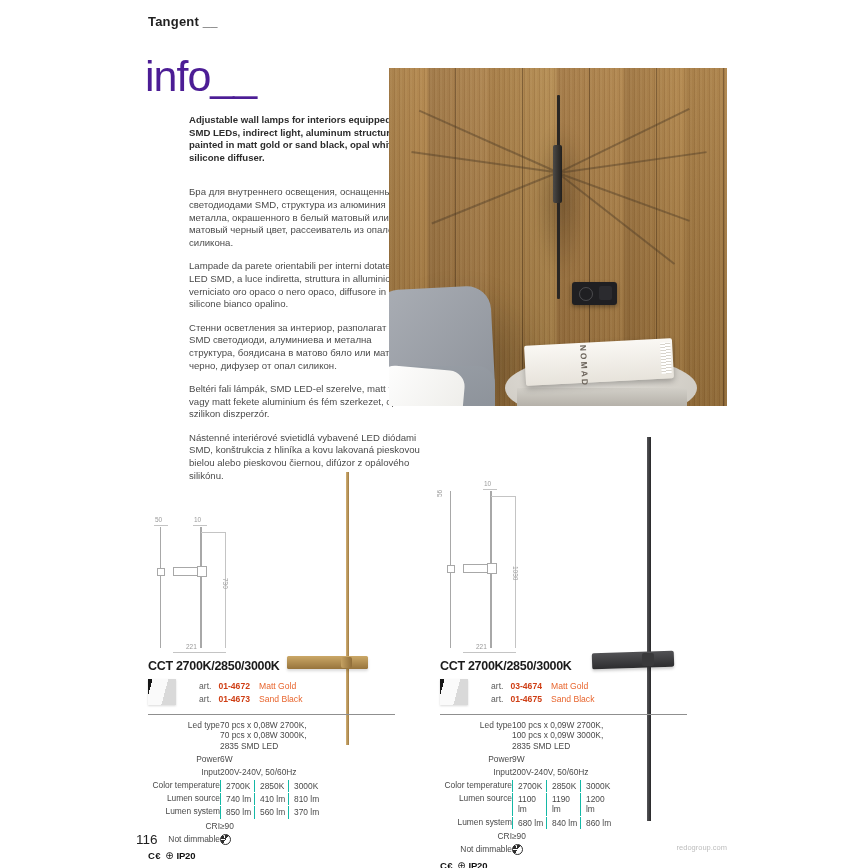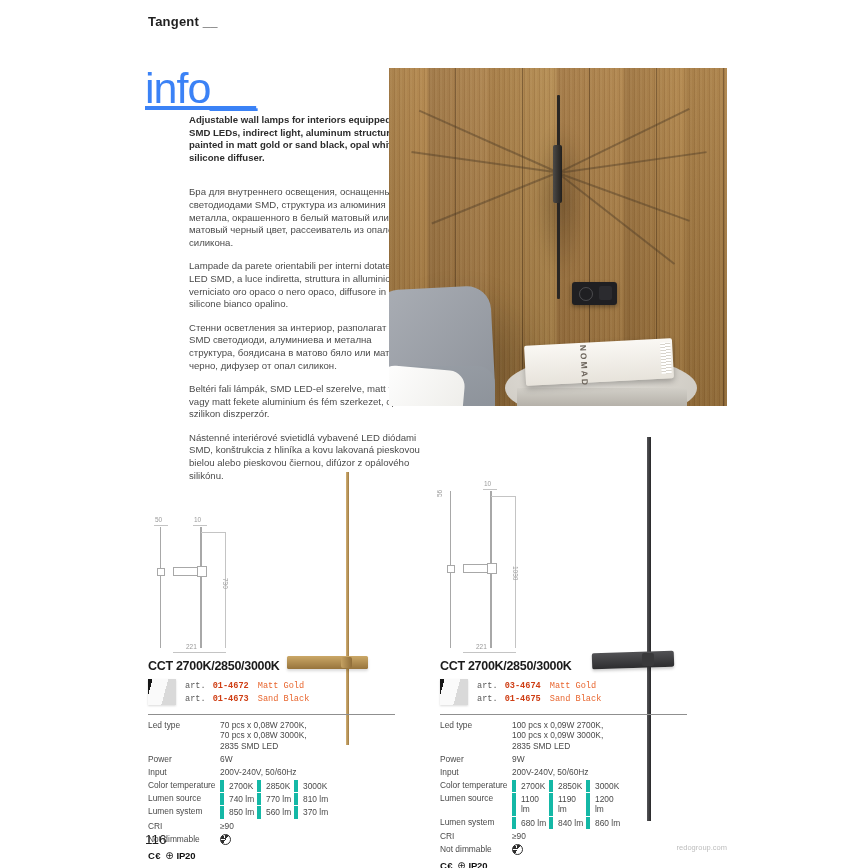--- a/index.html
+++ b/index.html
@@ -2,21 +2,21 @@
 <html><head>
 <meta charset="utf-8">
 <style>
   html,body{margin:0;padding:0;background:#fff;}
   #page{position:relative;width:868px;height:868px;background:#ffffff;overflow:hidden;
         font-family:"Liberation Sans","DejaVu Sans",sans-serif;color:#3f3f3f;}
   .abs{position:absolute;}
 
   
   #brand{left:148px;top:14px;font-size:13px;font-weight:600;color:#1f1f1f;letter-spacing:.2px;}
-  #info-title{left:145px;top:64px;font-size:43px;font-weight:300;color:#3b82f6;letter-spacing:-1px;text-decoration:underline;}
+  #info-title{left:145px;top:52px;font-size:43px;font-weight:300;color:#4c1d95;letter-spacing:-1px;}
 
   
   #desc{left:148px;top:114px;width:231px;margin-left:41px;}
   .para{font-size:9.6px;line-height:12.6px;color:#4b4b4b;margin:0 0 11px 0;}
   .para.lead{font-weight:700;color:#2d2d2d;margin-bottom:22px;}
 
   
   #photo{left:389px;top:68px;width:338px;height:338px;overflow:hidden;
      background:
        linear-gradient(to bottom,rgba(255,255,255,.06),rgba(0,0,0,.14)),
@@ -56,42 +56,42 @@
   #gold-knob{left:341px;top:657px;width:11px;height:11px;border-radius:2px;background:linear-gradient(to right,#c5a263,#8f6d38);}
   #black-rod{left:647px;top:437px;width:4px;height:384px;background:linear-gradient(to right,#555558,#28282a);}
   #black-bar{left:592px;top:652px;width:82px;height:16px;border-radius:2px;background:linear-gradient(#525255,#2d2d2f);transform:rotate(-2deg);box-shadow:0 2px 3px rgba(0,0,0,.2);}
   #black-knob{left:642px;top:653px;width:12px;height:13px;border-radius:2px;background:#39393b;}
 
   
   .card{position:absolute;top:659px;width:247px;}
   .card h3{margin:0;font-size:12.5px;font-weight:700;color:#1b1b1b;letter-spacing:-.3px;}
   .artblock{display:flex;margin-top:6px;}
   .swatch{width:28px;height:26px;background:linear-gradient(105deg,#161616 0 13%,#fafafa 13% 58%,#d9d9d9 58% 100%);box-shadow:0 1px 2px rgba(0,0,0,.15);}
-  .artrows{margin-left:9px;padding-top:1px;font-family:Liberation Mono, monospace;}
+  .artrows{margin-left:23px;padding-top:1px;}
   .artrow{font-size:8.6px;line-height:13px;}
   .artlbl{color:#5a5a5a;margin-right:7px;}
   .artcode{font-weight:700;color:#cf3e14;margin-right:9px;}
   .artfinish{color:#e8662f;}
   .cardline{margin-top:8px;border-top:1px solid #8f8f8f;}
   .specs{margin-top:5px;}
   .srow{display:flex;font-size:8.4px;line-height:10.4px;color:#4a4a4a;margin-bottom:2.5px;}
-  .slabel{flex:0 0 72px;}
+  .slabel{flex:0 0 72px;text-align:right;}
   .sval{flex:1;}
   .blk{display:block;}
   .triple{margin-bottom:1px;}
-  .c{flex:0 0 28px;border-left:4px solid #14b8a6;padding:1px 0 1px 5px;}
+  .c{flex:0 0 28px;border-left:1px solid #14b8a6;padding:1px 0 1px 5px;}
   .dimicon{width:9px;height:9px;border-radius:50%;border:1.1px solid #2e2e2e;display:inline-block;
      background:conic-gradient(from 210deg,#2e2e2e 0 13%,#fff 13% 20%,#2e2e2e 20% 33%,#fff 33% 40%,#2e2e2e 40% 53%,#fff 53% 100%);}
   .certs{display:flex;align-items:center;margin-top:3px;font-size:9.5px;color:#111;}
   .ce{font-weight:700;letter-spacing:.5px;}
   .circ{font-size:10px;margin:0 3px 0 4px;color:#222;}
   .ip{font-weight:700;letter-spacing:-.2px;}
 
   
-  #page-num{left:145px;top:832px;font-size:13.5px;font-weight:500;color:#1e1e1e;}
+  #page-num{left:136px;top:832px;font-size:13.5px;font-weight:500;color:#1e1e1e;}
   #site{left:587px;top:843px;width:140px;text-align:right;font-size:7.5px;color:#bdbdbd;}
 </style>
 </head>
 <body>
 
 <div id="page">
 
   <div class="abs" id="brand">Tangent __</div>
   <div class="abs" id="info-title">info__</div>
 
@@ -204,21 +204,21 @@
       </div>
       <div class="srow triple">
         <span class="slabel">Color temperature</span>
         <span class="c">2700K</span>
         <span class="c">2850K</span>
         <span class="c">3000K</span>
       </div>
       <div class="srow triple">
         <span class="slabel">Lumen source</span>
         <span class="c">740 lm</span>
-        <span class="c">770 lm</span>
+        <span class="c">410 lm</span>
         <span class="c">810 lm</span>
       </div>
       <div class="srow triple">
         <span class="slabel">Lumen system</span>
         <span class="c">850 lm</span>
         <span class="c">560 lm</span>
         <span class="c">370 lm</span>
       </div>
       <div class="srow" style="margin-top:2px;">
         <span class="slabel">CRI</span>

